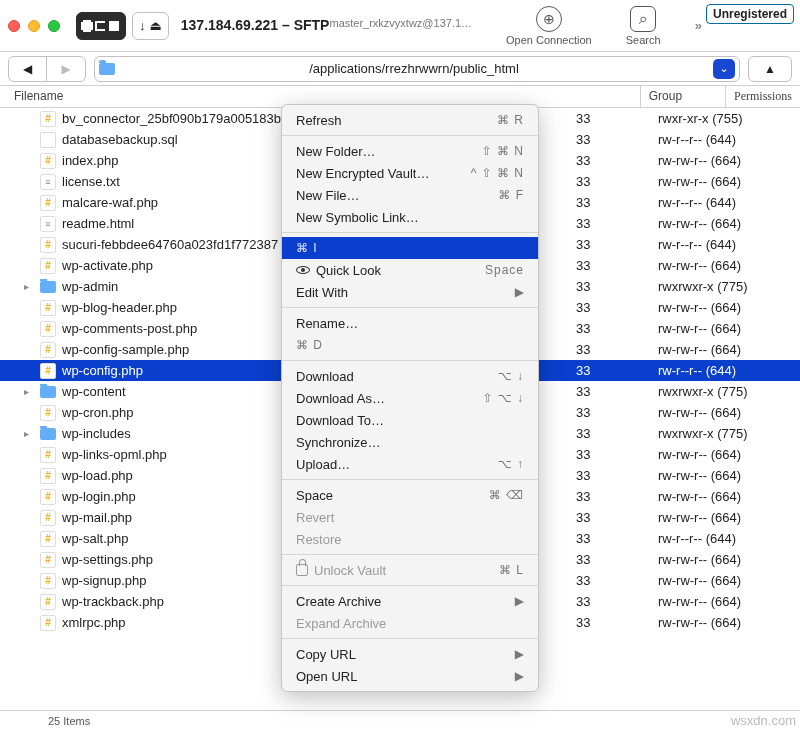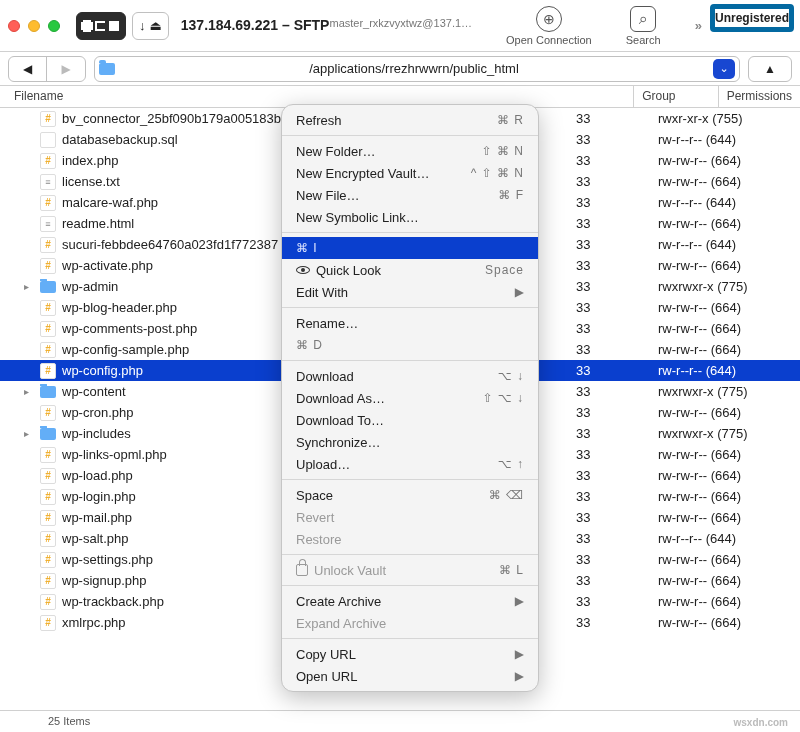--- a/index.html
+++ b/index.html
@@ -11,58 +11,58 @@
   .yellow { background: #febc2e; border: 0.5px solid #e0a528; }
   .green { background: #28c840; border: 0.5px solid #1faa33; }
   .grp { display: flex; align-items: center; border: 1px solid #c0c0c0; border-radius: 6px; padding: 4px 6px; margin-left: 6px; height: 28px; gap: 4px; }
   .grp.dark { background: #2c2c2c; color: #fff; border-color: #2c2c2c; }
   .tb-title { display: flex; flex-direction: row; margin-left: 12px; line-height: 1.2; }
   .tb-title b { font-size: 14px; }
   .tb-sub { font-size: 11px; color: #777; }
   .tb-btn { display: flex; flex-direction: column; align-items: center; margin-left: 34px; font-size: 11px; color: #555; gap: 2px; }
   .tb-btn .ic { width: 26px; height: 26px; border: 1.5px solid #555; border-radius: 50%; display: flex; align-items: center; justify-content: center; font-size: 14px; }
   .tb-btn .ic.sq { border-radius: 6px; }
-  .unreg { position: absolute; right: 6px; top: 4px; border: 5px solid #0369a1; border-radius: 4px; padding: 2px 0; font-weight: bold; font-size: 12px; }
+  .unreg { position: absolute; right: 6px; top: 4px; border: 1px solid #0369a1; border-radius: 4px; padding: 2px 6px; font-weight: bold; font-size: 12px; }
   .chev { margin-left: auto; margin-right: 90px; font-weight: bold; color: #888; }
 
   .navbar { height: 34px; display: flex; align-items: center; padding: 4px 8px; gap: 8px; border-bottom: 1px solid #d0d0d0; }
   .nav-arrows { display: flex; border: 1px solid #c0c0c0; border-radius: 6px; height: 26px; }
   .nav-arrows div { width: 38px; display: flex; align-items: center; justify-content: center; font-size: 12px; }
   .nav-arrows div:first-child { border-right: 1px solid #c0c0c0; }
   .pathbox { flex: 1; display: flex; align-items: center; border: 1px solid #c0c0c0; border-radius: 6px; height: 26px; padding: 0 4px; gap: 6px; }
   .pathbox .folder { width: 16px; height: 12px; background: #63aef7; border-radius: 2px; position: relative; }
   .pathbox .folder::before { content:""; position:absolute; top:-3px; left:0; width:7px; height:3px; background:#63aef7; border-radius:2px 2px 0 0; }
   .dropbtn { background: #1847d1; color: #fff; border-radius: 5px; width: 22px; height: 20px; display: flex; align-items: center; justify-content: center; font-size: 11px; }
   .upbtn { border: 1px solid #c0c0c0; border-radius: 6px; height: 26px; width: 44px; display:flex; align-items:center; justify-content:center; font-size: 12px; }
 
   .header { display: flex; height: 22px; border-bottom: 1px solid #d0d0d0; font-size: 12px; color: #444; }
   .header div { padding: 3px 8px; border-right: 1px solid #d0d0d0; }
   .col-name { width: 648px; padding-left: 14px !important; }
   .col-group { width: 86px; }
-  .col-perm { flex:1; border-right: none !important; }
+  .col-perm { flex:1; border-right: none !important; font-family: Liberation Serif, serif; }
 
   .rows { overflow: hidden; }
   .row { display: flex; height: 21px; align-items: center; font-size: 13px; white-space: nowrap; }
   .row .cname { width: 564px; padding-left: 24px; display:flex; align-items:center; gap:6px; overflow:hidden; }
   .row .cgroup { width: 86px; padding-left: 12px; }
   .row .cperm { flex:1; padding-left: 8px; }
   .row.sel { background: #0a3fce; color: #fff; }
   .disclosure { width: 10px; color: #888; font-size: 10px; }
   .row.sel .disclosure { color: #fff; }
   .ficon { width: 16px; height: 16px; display:inline-flex; align-items:center; justify-content:center; font-size:13px; }
   .ficon.php { background:#fff; border:1px solid #ddd; border-radius:2px; color:#f0b030; font-size:10px; font-weight:bold; }
   .ficon.txt { background:#fff; border:1px solid #ddd; border-radius:2px; color:#888; font-size:9px; }
   .ficon.fld { width:16px; height:12px; background:#63aef7; border-radius:2px; position:relative; }
   .ficon.fld::before { content:""; position:absolute; top:-3px; left:0; width:7px; height:3px; background:#63aef7; border-radius:2px 2px 0 0; }
   .ficon.sql { background:#fff; border:1px solid #ddd; border-radius:2px; }
 
   .footer { position:absolute; bottom:0; left:0; right:0; height:22px; border-top:1px solid #d0d0d0; font-size:11px; color:#555; padding:4px 0 0 48px; }
-  .watermark { position:absolute; right:12px; bottom:4px; font-size:10px; color:#bbb;font-weight:bold; }
-
-  .ctxmenu { position:absolute; top:104px; left:281px; width:258px; background:#f4f4f4; border:1px solid #c5c5c5; border-radius:12px; box-shadow: 0 6px 24px rgba(0,0,0,.25); padding:4px 0; font-size:13px; }
+  .watermark { position:absolute; right:4px; bottom:4px; font-size:13px; color:#bbb; }
+
+  .ctxmenu { position:absolute; top:104px; left:281px; width:258px; background:#f4f4f4; border:1px solid #c5c5c5; border-radius:6px; box-shadow: 0 6px 24px rgba(0,0,0,.25); padding:4px 0; font-size:13px; }
   .mitem { display:flex; align-items:center; height:22px; padding:0 14px; }
   .mitem.hi { background:#0a3fce; color:#fff; }
   .mitem.dis { color:#9a9a9a; }
   .mitem .lbl { flex:1; display:flex; align-items:center; gap:6px; }
   .mitem .sc { font-size:12px; color:#777; letter-spacing:1px; }
   .mitem.hi .sc { color:#e0e6ff; }
   .sep { height:1px; background:#d6d6d6; margin:4px 0; }
   .sub { font-size:12px; color:#777; }
   .lockic { width:12px; height:12px; border:1.5px solid #9a9a9a; border-radius:2px; position:relative; }
   .lockic::before { content:""; position:absolute; top:-6px; left:2px; width:5px; height:6px; border:1.5px solid #9a9a9a; border-bottom:none; border-radius:4px 4px 0 0; }

